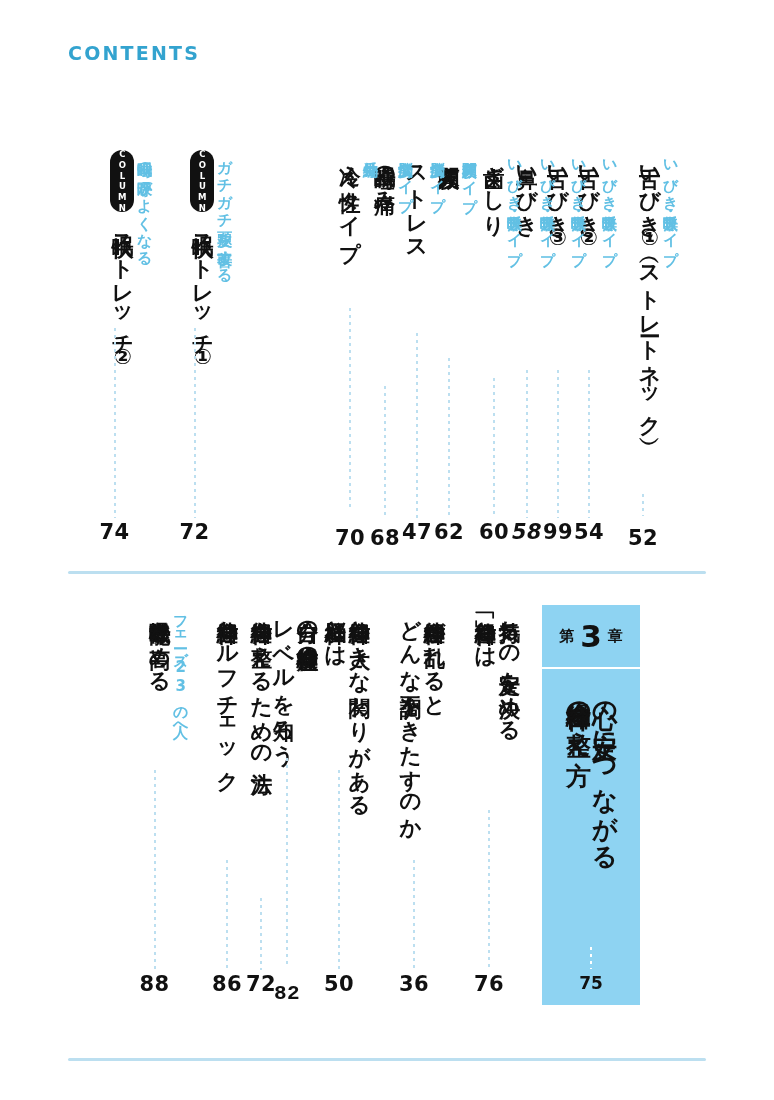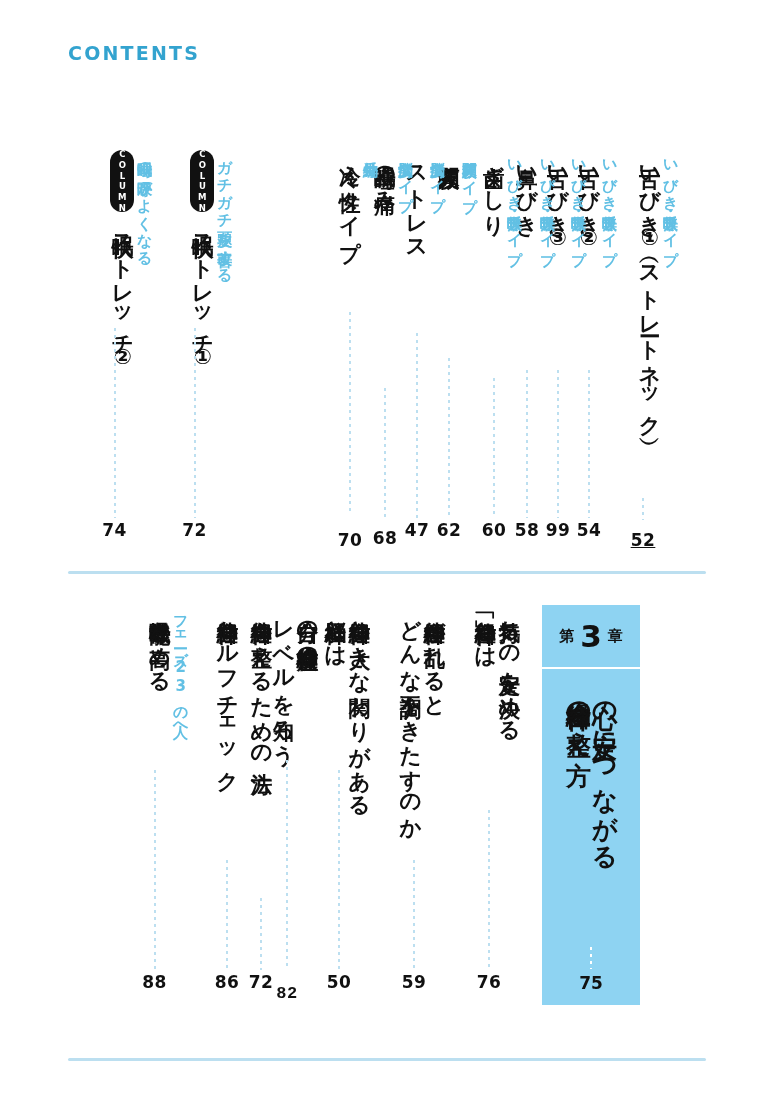--- a/index.html
+++ b/index.html
@@ -68,21 +68,21 @@
   .leader {
     width: 2px;
     flex: 0 0 auto;
     background-image: linear-gradient(to bottom, #bcdff0 0 3px, rgba(0,0,0,0) 3px 7px);
     background-size: 2px 7px;
     background-repeat: repeat-y;
     margin-top: 4px;
   }
   .pagenum {
     font-family: "DejaVu Sans", "Liberation Sans", sans-serif;
-    font-size: 17px;
+    font-size: 21px;
     font-weight: 700;
     color: #111111;
     letter-spacing: 0.5px;
   }
 
   
   .colbadge {
     background: #111111;
     color: #ffffff;
     border-radius: 999px;
@@ -162,21 +162,21 @@
 
 <div class="hrule" id="rule-mid"></div>
 <div class="hrule" id="rule-bot"></div>
 
 <div class="tocblock" style="left:615px; top:150px; height:400px; width:86px;">
   <div style="display:flex; flex-direction:row; align-items:flex-start; height:358px;">
     <div class="vcol title">舌いびき①（ストレートネック）</div>
     <div class="vcol kicker" style="margin-left:2px;">いびき・無呼吸タイプ</div>
   </div>
   <div class="leader" style="height:22px; margin-left:-30px;"></div>
-  <div class="pagenum" style="margin-left:-30px; margin-top:10px;text-decoration:underline;">52</div>
+  <div class="pagenum" style="margin-left:-30px; margin-top:10px;">52</div>
 </div>
 
 <div class="tocblock" style="left:568px; top:150px; height:400px; width:58px;">
   <div style="display:flex; flex-direction:row; align-items:flex-start; height:358px;">
     <div class="vcol title">舌いびき②</div>
     <div class="vcol kicker" style="margin-left:2px;">いびき・無呼吸タイプ</div>
   </div>
   <div class="leader" style="height:148px; margin-left:-16px; margin-top:-138px;"></div>
   <div class="pagenum" style="margin-left:-16px; margin-top:2px;">54</div>
 </div>
@@ -189,21 +189,21 @@
   <div class="leader" style="height:148px; margin-left:-16px; margin-top:-138px;"></div>
   <div class="pagenum" style="margin-left:-16px; margin-top:2px;">99</div>
 </div>
 
 <div class="tocblock" style="left:506px; top:150px; height:400px; width:58px;">
   <div style="display:flex; flex-direction:row; align-items:flex-start; height:358px;">
     <div class="vcol title">鼻いびき</div>
     <div class="vcol kicker" style="margin-left:2px;">いびき・無呼吸タイプ</div>
   </div>
   <div class="leader" style="height:148px; margin-left:-16px; margin-top:-138px;"></div>
-  <div class="pagenum" style="margin-left:-16px; margin-top:2px;">58</div>
+  <div class="pagenum" style="margin-left:-16px; margin-top:2px;font-style:italic;">58</div>
 </div>
 
 <div class="tocblock" style="left:473px; top:150px; height:400px; width:58px;">
   <div style="display:flex; flex-direction:row; align-items:flex-start; height:358px;">
     <div class="vcol title">歯ぎしり</div>
     <div class="vcol kicker" style="margin-left:2px;">いびき・無呼吸タイプ</div>
   </div>
   <div class="leader" style="height:140px; margin-left:-16px; margin-top:-130px;"></div>
   <div class="pagenum" style="margin-left:-16px; margin-top:2px;text-align:right;">60</div>
 </div>
@@ -294,21 +294,21 @@
   <div class="leader" style="height:160px; margin-left:-16px; margin-top:-150px;"></div>
   <div class="pagenum" style="margin-left:-16px; margin-top:2px;">76</div>
 </div>
 
 <div class="tocblock" style="left:393px; top:605px; height:400px; width:58px;">
   <div style="display:flex; flex-direction:row; align-items:flex-start; height:355px;">
     <div class="vcol title">どんな不調をきたすのか</div>
     <div class="vcol title" style="margin-left:2px;">自律神経が乱れると</div>
   </div>
   <div class="leader" style="height:110px; margin-left:-16px; margin-top:-100px;"></div>
-  <div class="pagenum" style="margin-left:-16px; margin-top:2px;">59</div>
+  <div class="pagenum" style="margin-left:-16px; margin-top:2px;">36</div>
 </div>
 
 <div class="tocblock" style="left:318px; top:605px; height:400px; width:58px;">
   <div style="display:flex; flex-direction:row; align-items:flex-start; height:355px;">
     <div class="vcol title">脳神経とは</div>
     <div class="vcol title" style="margin-left:2px;">自律神経と大きな関わりがある</div>
   </div>
   <div class="leader" style="height:200px; margin-left:-16px; margin-top:-190px;"></div>
   <div class="pagenum" style="margin-left:-16px; margin-top:2px;">50</div>
 </div>

